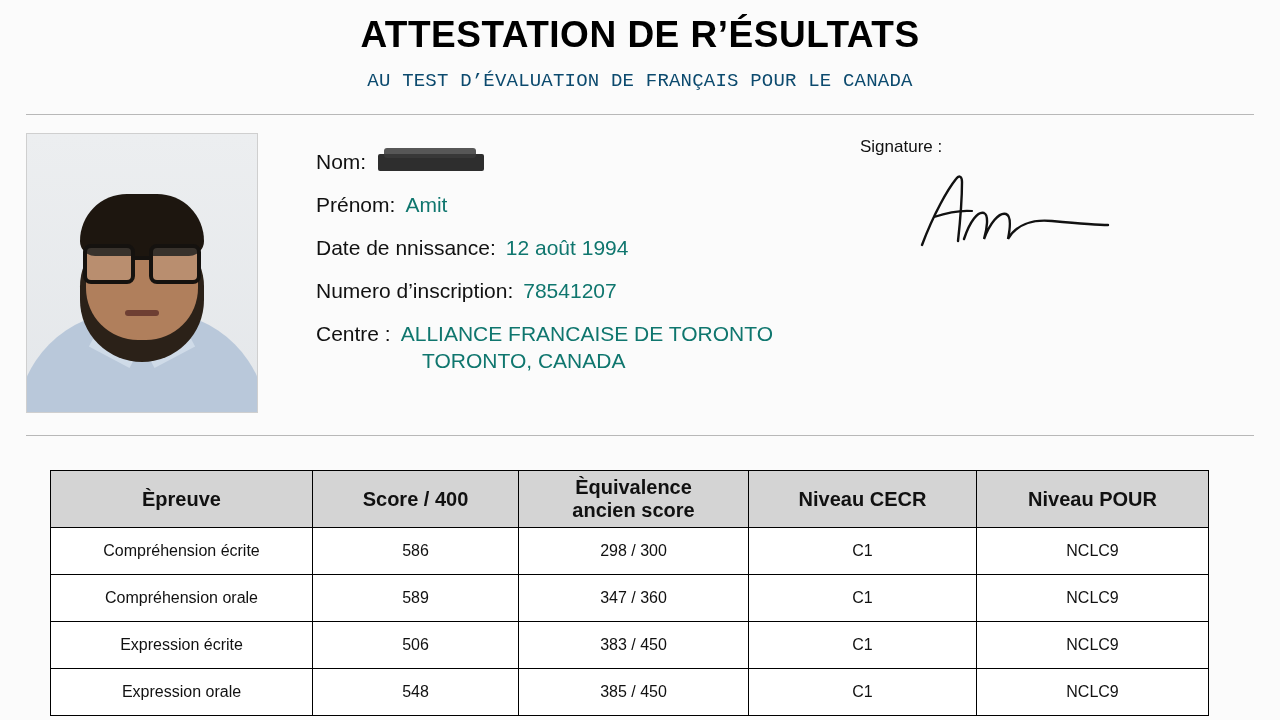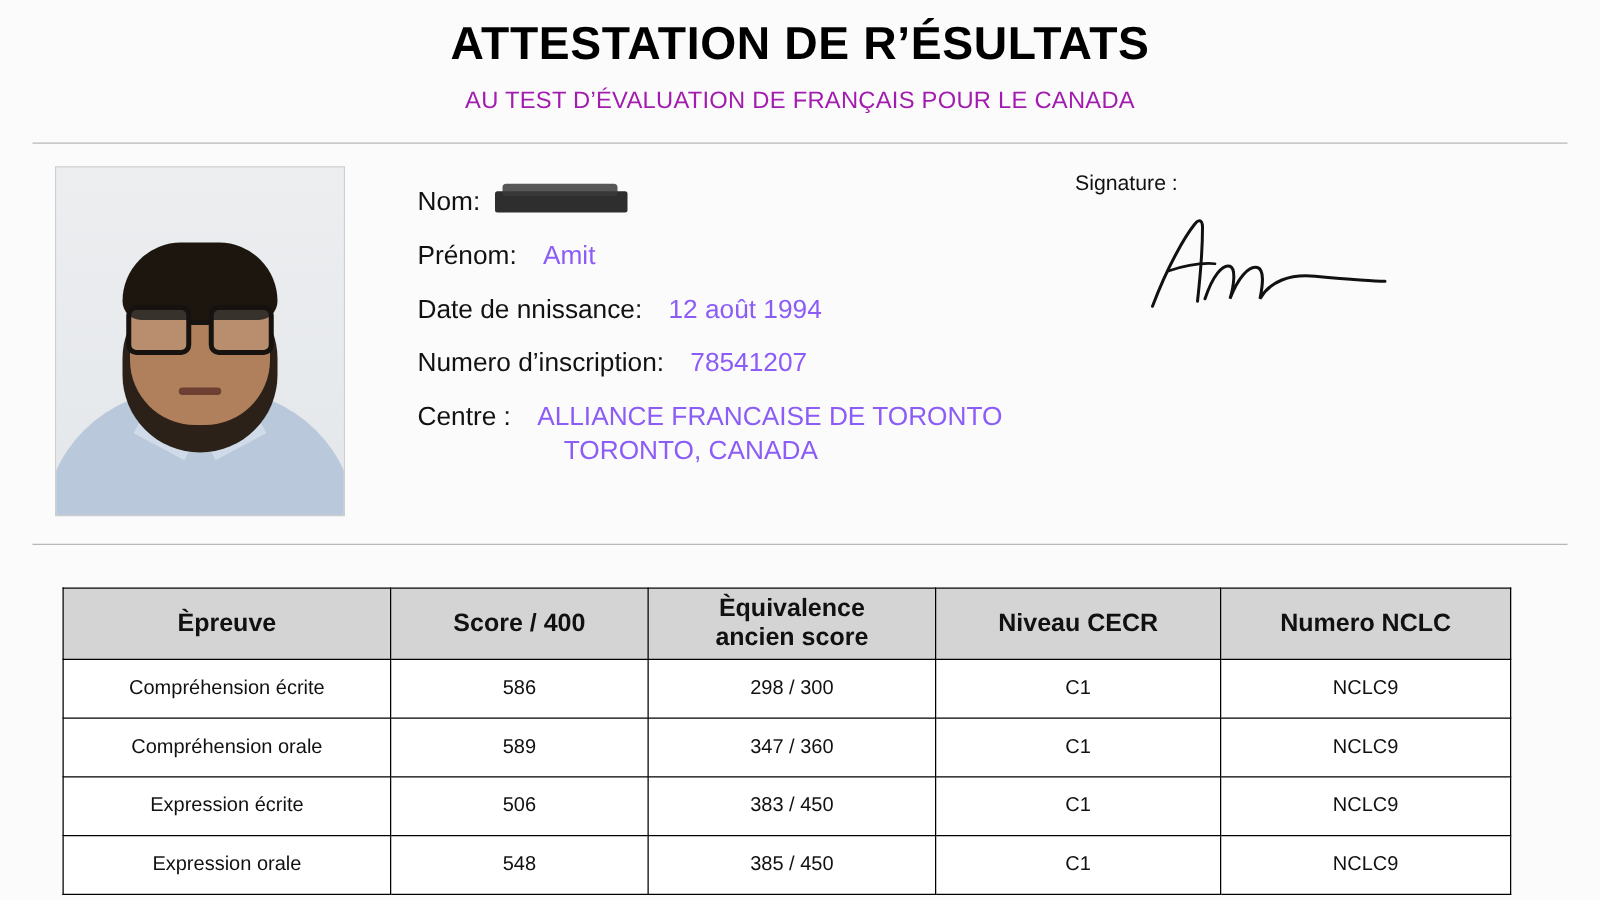--- a/index.html
+++ b/index.html
@@ -31,33 +31,34 @@
     font-weight: bold;
     letter-spacing: 0.5px;
     margin: 6px 0 0 0;
     color: #000;
   }
   .doc-subtitle {
     font-size: 19px;
     font-weight: normal;
     margin: 14px 0 0 0;
     letter-spacing: 0.2px;
-    color: #a21caf;
+    color: #0c4a6e;
+    font-family: Liberation Mono, monospace;
   }
   .rule {
     height: 1px;
     background: #b8b8b8;
     margin: 22px 26px 0 26px;
   }
 
   
   .identity {
     display: flex;
     align-items: flex-start;
-    padding: 18px 26px 0 44px;
+    padding: 18px 26px 0 26px;
     position: relative;
   }
   .photo {
     width: 230px;
     height: 278px;
     flex: 0 0 230px;
     border: 1px solid #cfcfcf;
     background: #e9ebed;
     position: relative;
     overflow: hidden;
@@ -167,22 +168,22 @@
   .field-row {
     display: flex;
     align-items: baseline;
     margin-bottom: 22px;
     white-space: nowrap;
   }
   .field-label {
     color: #111;
   }
   .field-value {
-    margin-left: 21px;
-    color: #8b5cf6;
+    margin-left: 10px;
+    color: #0f766e;
   }
   .redacted {
     display: inline-block;
     width: 106px;
     height: 17px;
     margin-left: 12px;
     background: #2e2e2e;
     border-radius: 2px;
     position: relative;
     top: 2px;
@@ -342,21 +343,21 @@
       </colgroup>
       <thead>
         <tr>
           <th>Èpreuve</th>
           <th>Score / 400</th>
           <th>
             <span>Èquivalence</span><br>
             <span>ancien score</span>
           </th>
           <th>Niveau CECR</th>
-          <th>Numero NCLC</th>
+          <th>Niveau POUR</th>
         </tr>
       </thead>
       <tbody>
         <tr>
           <td>Compréhension écrite</td>
           <td>586</td>
           <td>298 / 300</td>
           <td>C1</td>
           <td>NCLC9</td>
         </tr>

